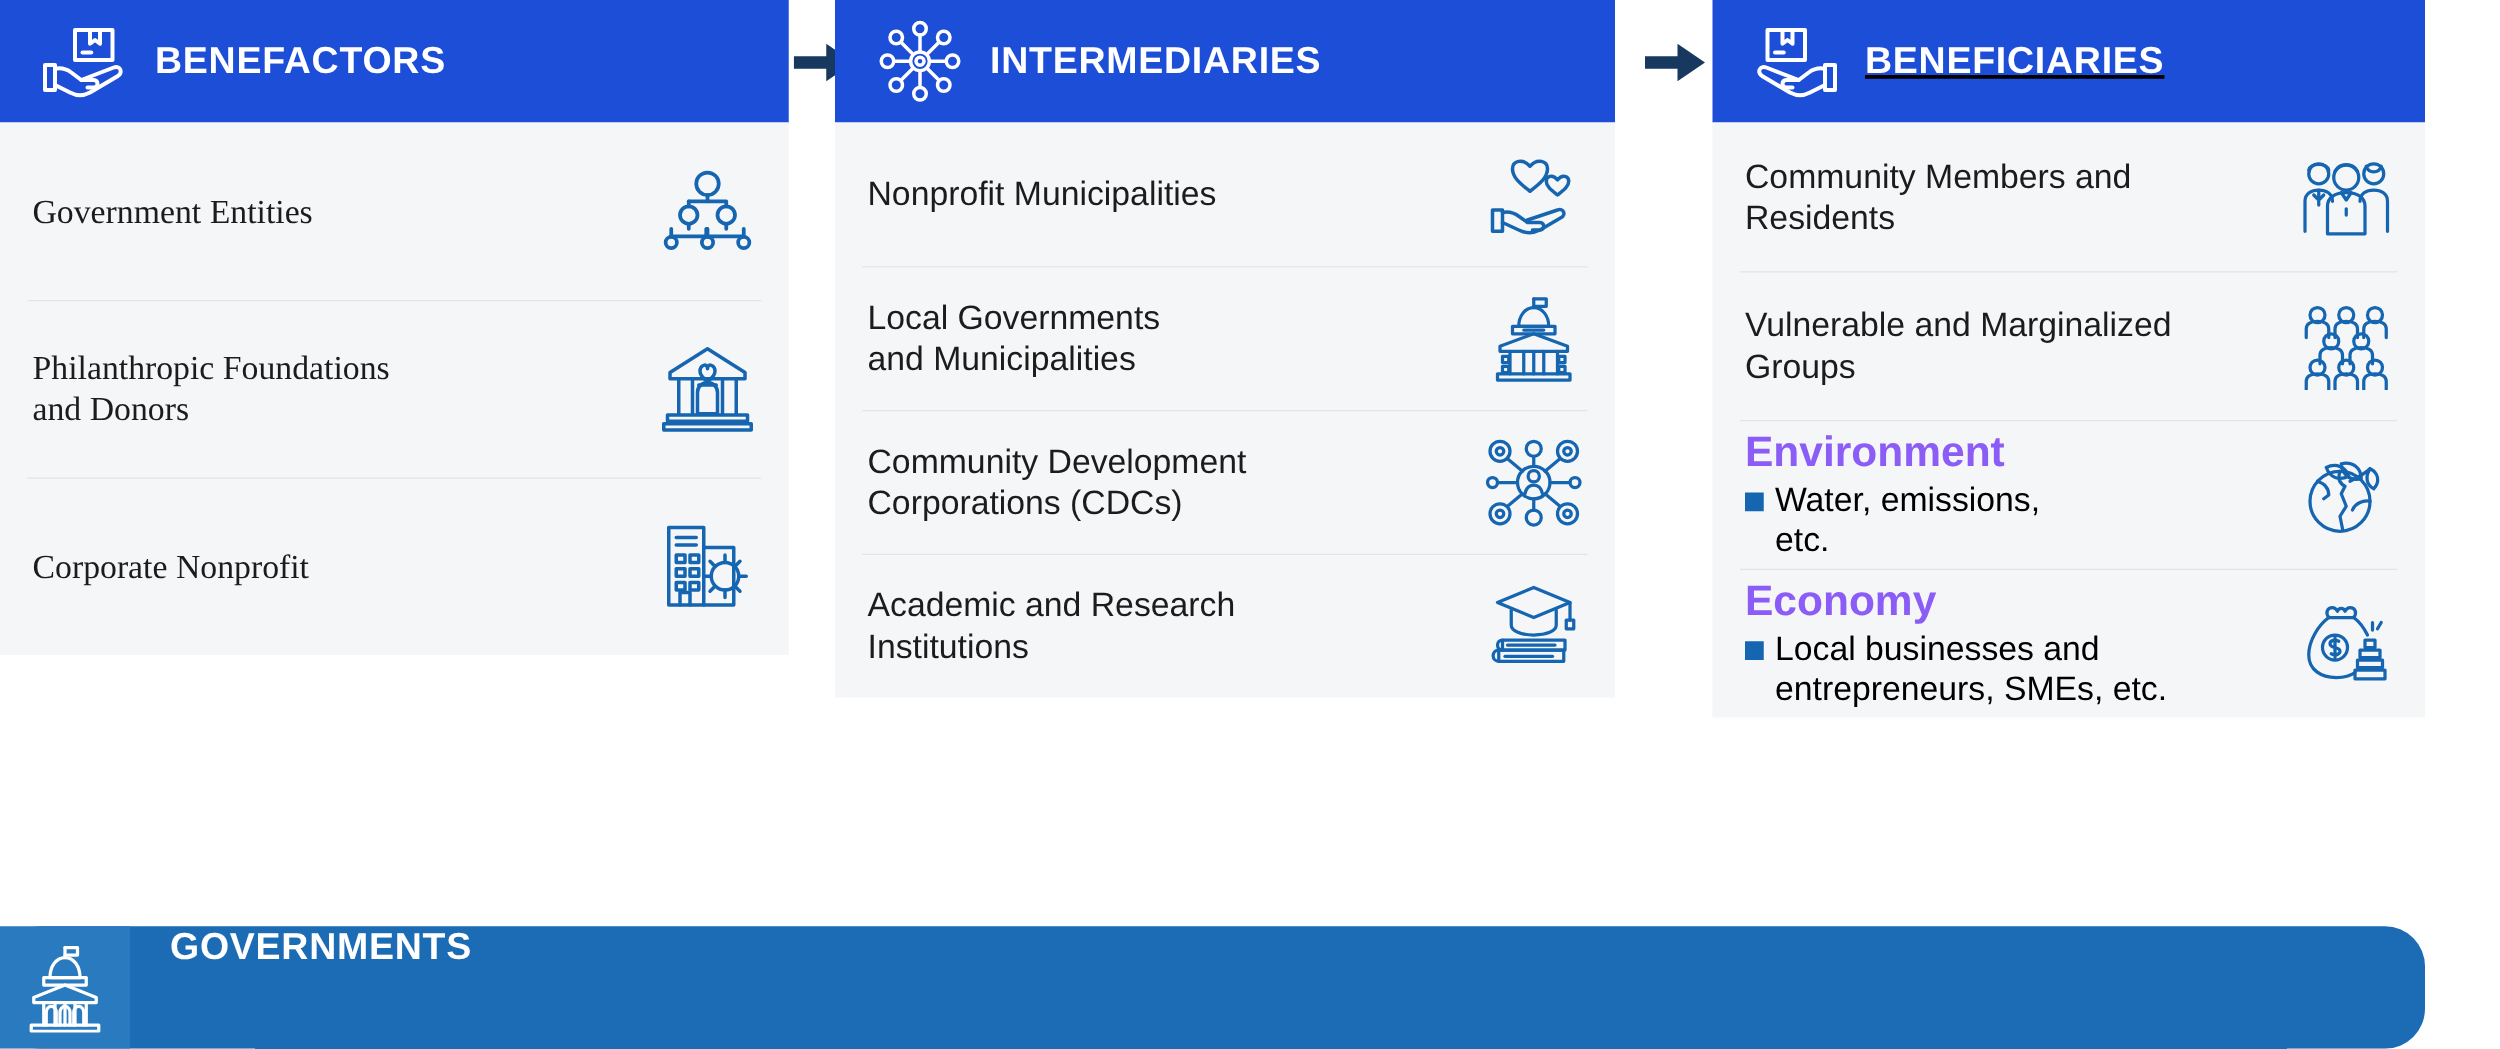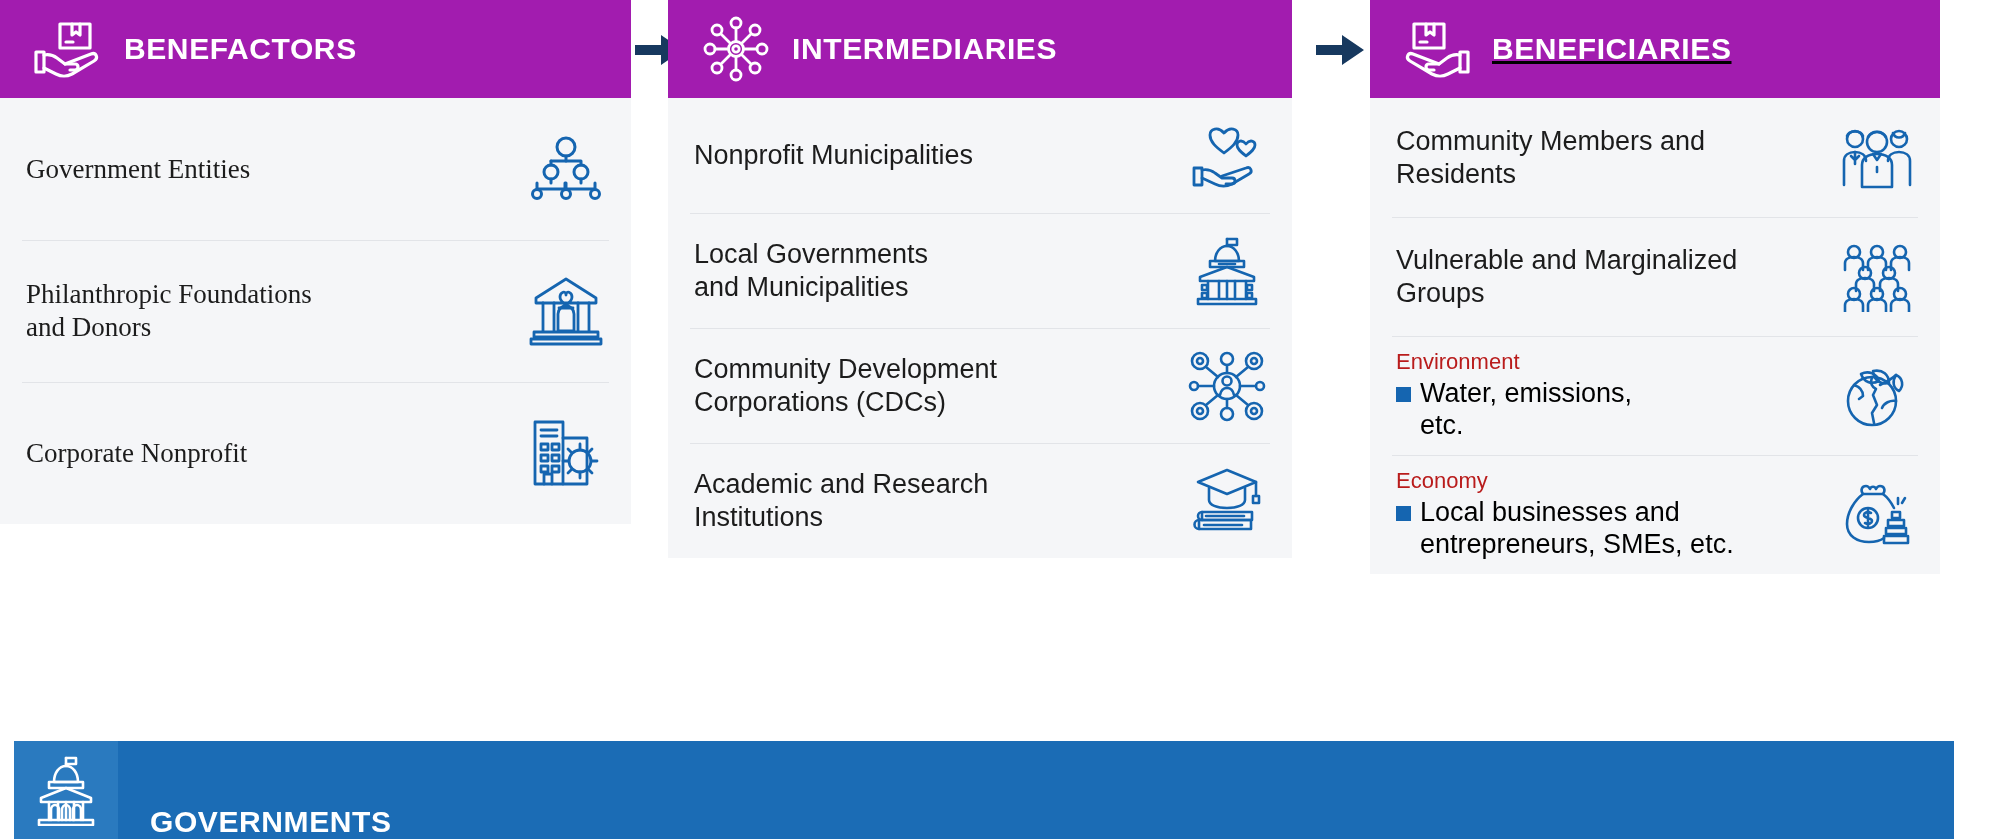--- a/index.html
+++ b/index.html
@@ -12,21 +12,21 @@
   #stage { position: relative; width: 2000px; height: 839px; background: #fff; }
 
   
   .column { position: absolute; top: 0; }
   #col-benefactors   { left: 0px;    width: 631px; }
   #col-intermediaries{ left: 668px;  width: 624px; }
   #col-beneficiaries { left: 1370px; width: 570px; }
 
   .col-header {
     height: 98px;
-    background: #a21caf;
+    background: #1d4ed8;
     display: flex;
     align-items: center;
     padding-left: 22px;
   }
   .col-header .hdr-icon {
     width: 92px; height: 70px;
     display: flex; align-items: center; justify-content: center;
     flex: 0 0 auto;
   }
   .col-header .hdr-title {
@@ -49,21 +49,21 @@
   .row + .row::before {
     content: "";
     position: absolute;
     left: 22px; right: 22px; top: 0;
     height: 1px;
     background: #e2e4e8;
   }
   .row-text { font-size: 27px; color: #1c1c1c; line-height: 1.22; max-width: 430px; }
   .row-icon { flex: 0 0 auto; width: 92px; display: flex; justify-content: flex-end; }
 
-  .sub-head { font-size: 22px; font-weight: normal; color: #b91c1c; line-height: 1.15; }
+  .sub-head { font-size: 34px; font-weight: bold; color: #8b5cf6; line-height: 1.15; }
   .sub-item { display: flex; align-items: flex-start; margin-top: 2px; }
   .bullet {
     width: 15px; height: 15px;
     background: #1565b0;
     margin-top: 10px; margin-right: 9px;
     flex: 0 0 auto;
   }
   .sub-text { font-size: 27px; color: #000000; line-height: 1.2; }
 
   
@@ -72,25 +72,26 @@
   #col-beneficiaries  .row { height: 119px; }
 
   
   .arrow { position: absolute; top: 30px; }
   #arrow-1 { left: 635px; }
   #arrow-2 { left: 1316px; }
 
   
   #governments-bar {
     position: absolute;
-    left: 14px; top: 741px;
+    left: 0; top: 741px;
     width: 1940px; height: 98px;
     background: #1b6cb5;
     display: flex;
-    align-items: flex-end;
+    align-items: flex-start;
+    border-radius: 32px;
   }
   #governments-bar .gov-icon-box {
     width: 104px; height: 98px;
     background: #2a7abf;
     display: flex; align-items: center; justify-content: center;
     flex: 0 0 auto;
   }
   #governments-bar .gov-title {
     color: #ffffff;
     font-size: 30px;

